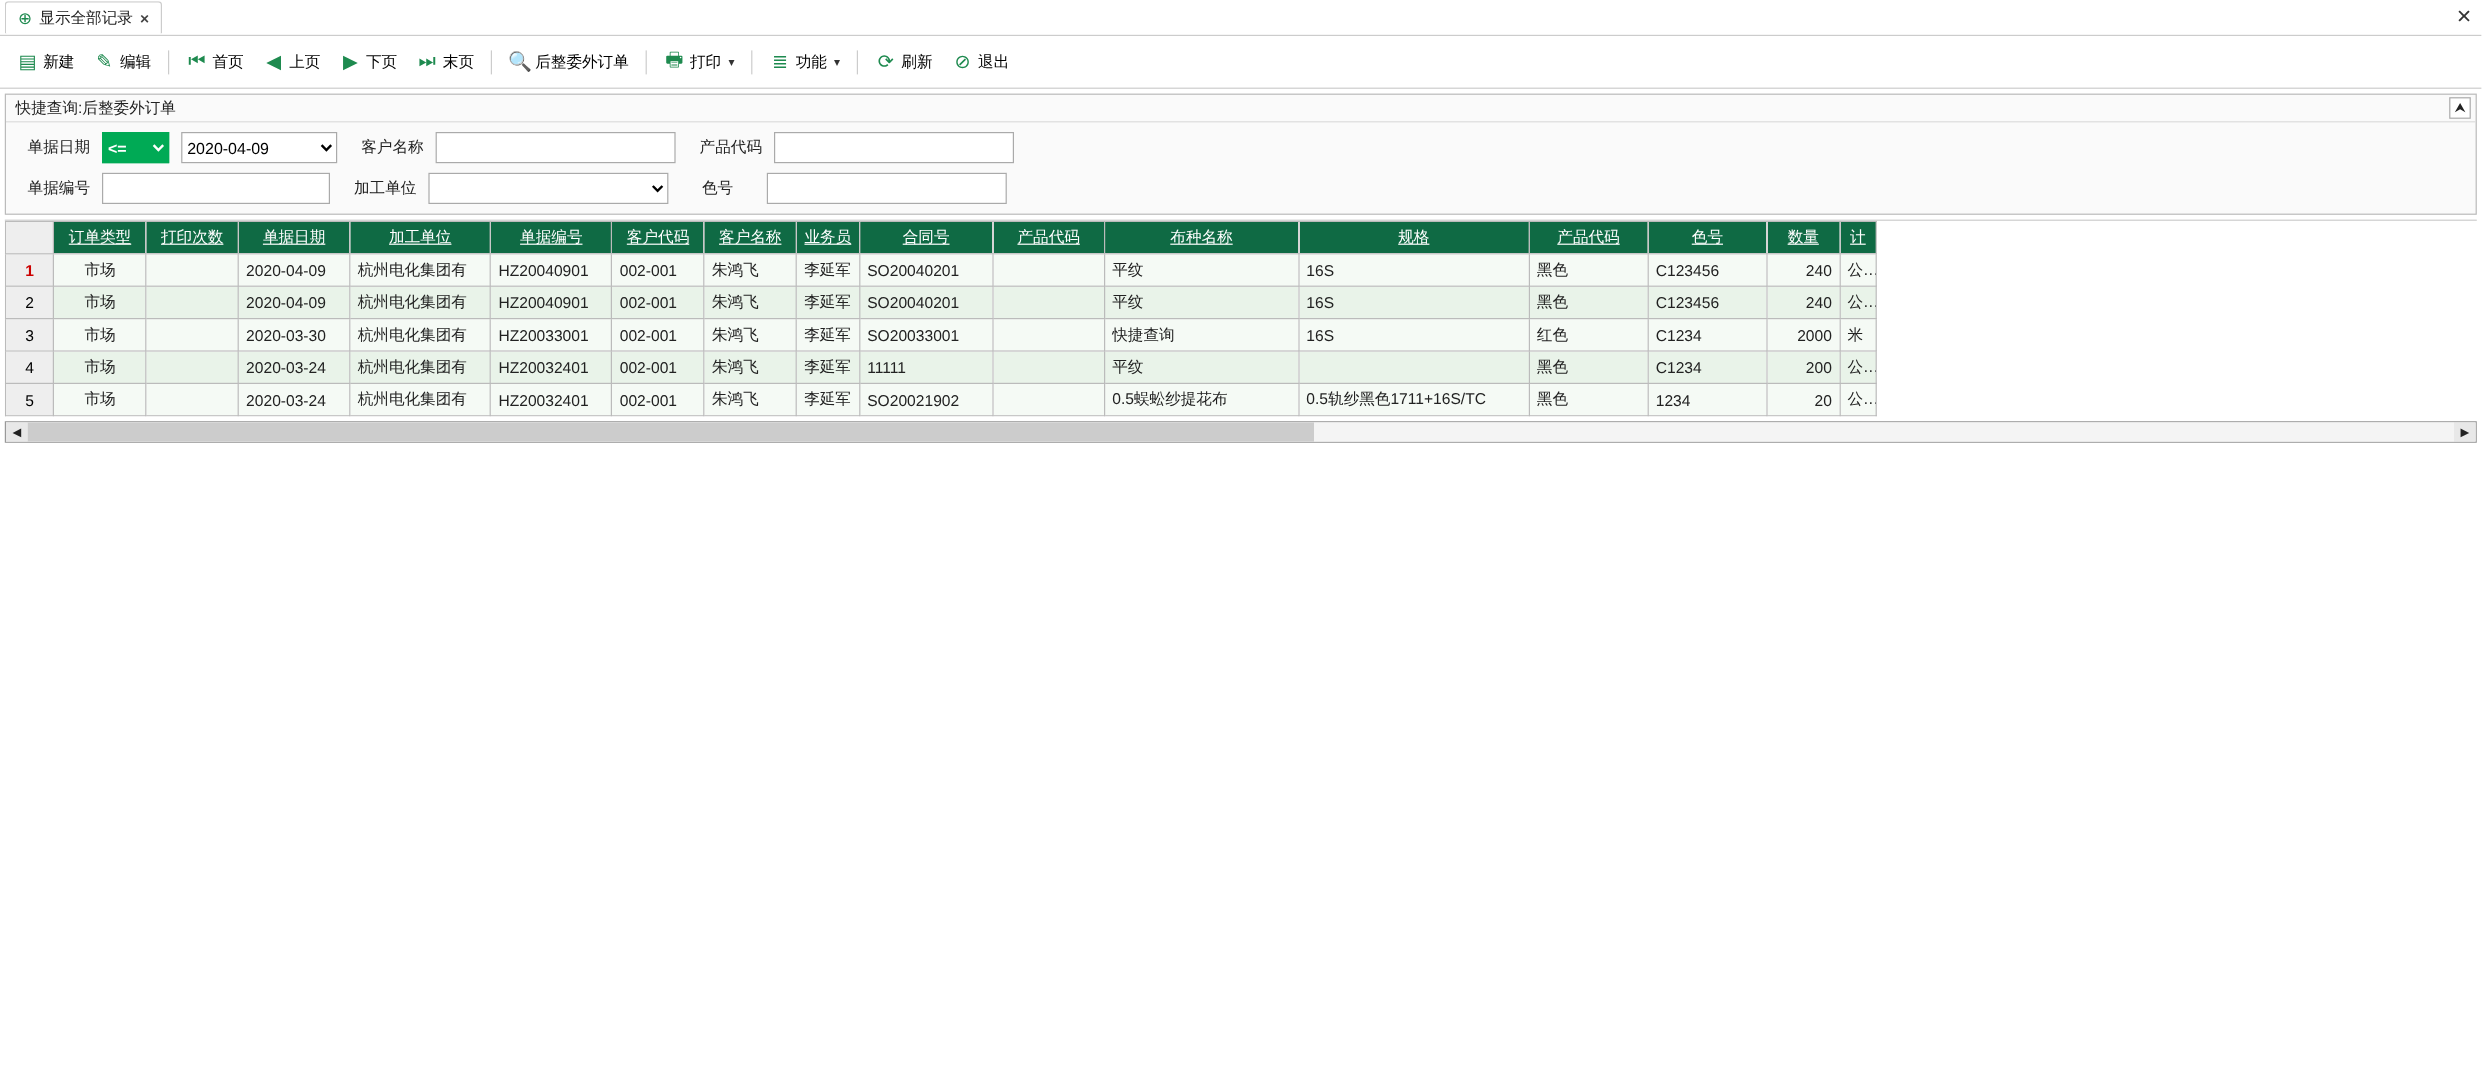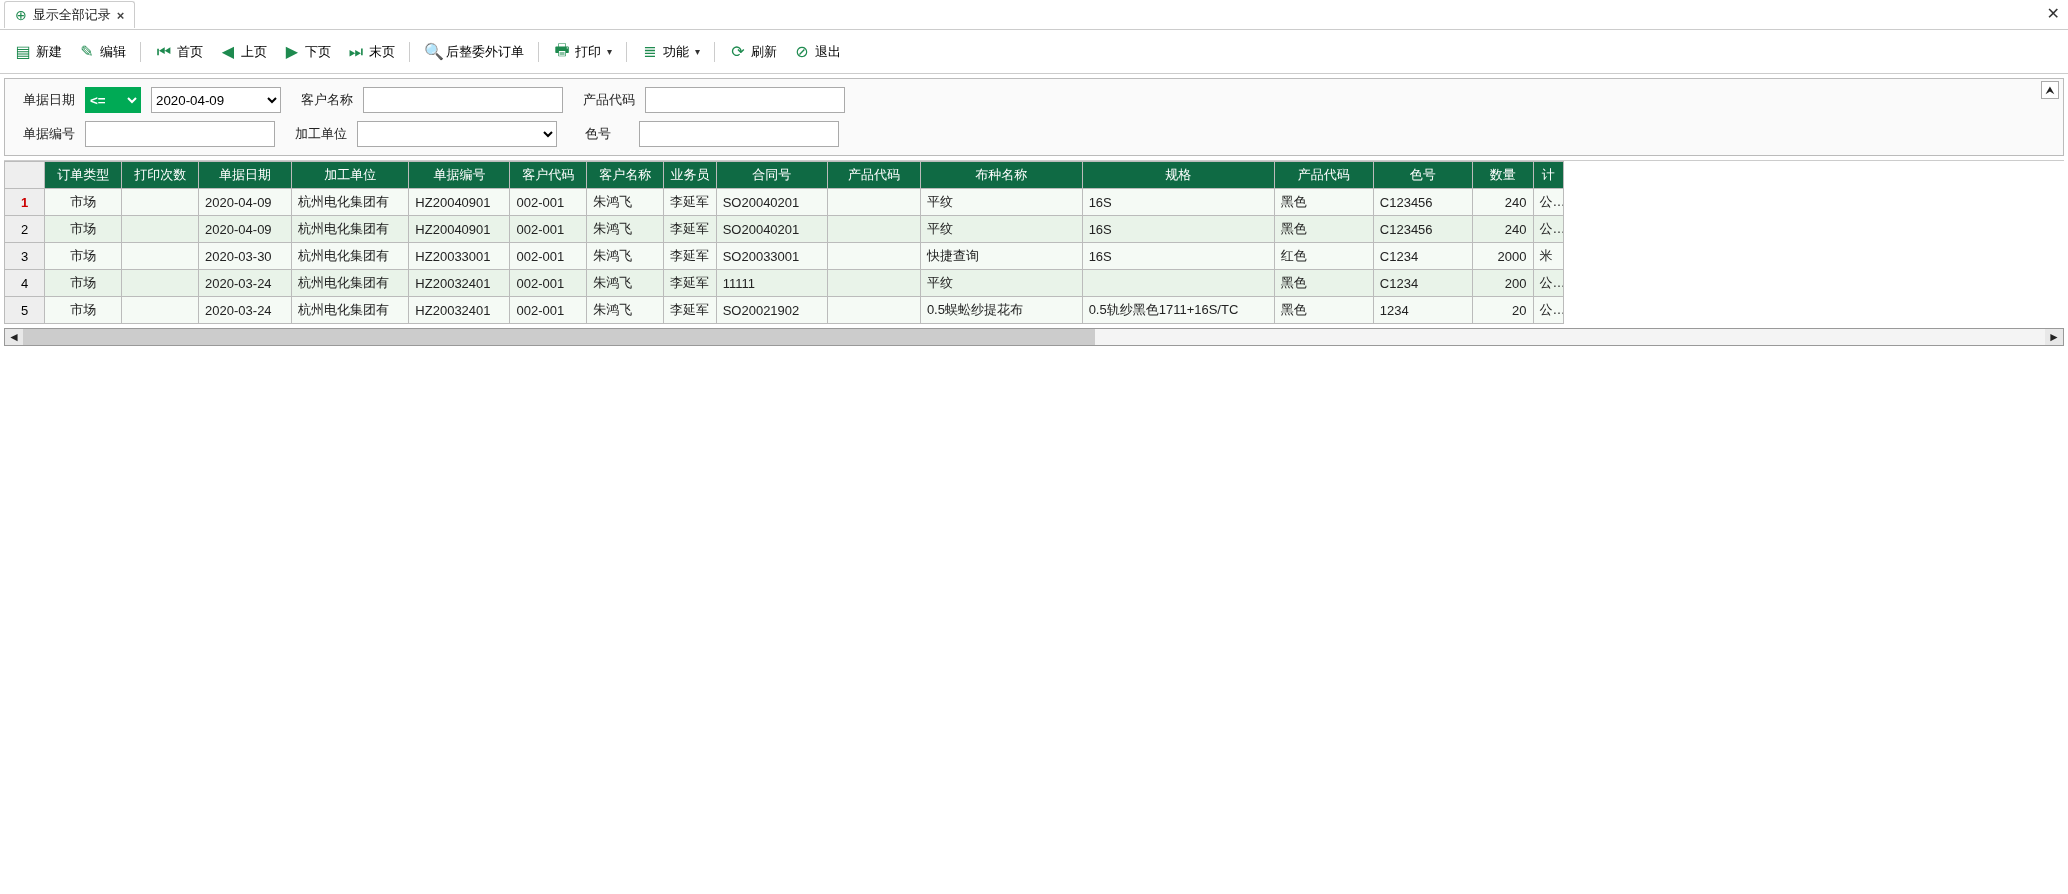--- a/index.html
+++ b/index.html
@@ -31,21 +31,21 @@
   input.txt, select.sel { height: 26px; border: 1px solid #aaa; padding: 0 4px; background: #fff; }
   .w200 { width: 200px; }
   .w190 { width: 190px; }
   .btns { display: flex; gap: 10px; }
   button.qbtn { width: 84px; height: 28px; border: 1px solid #bbb; background: #fff; cursor: pointer; }
 
   
   .tablewrap { margin: 4px; overflow: auto; border-top: 1px solid #ccc; }
   table.grid { border-collapse: collapse; table-layout: fixed; width: 1560px; }
   table.grid th, table.grid td { border: 1px solid #bbb; padding: 4px 6px; height: 26px; white-space: nowrap; overflow: hidden; text-overflow: ellipsis; }
-  table.grid th { background: #0f6a44; color: #fff; font-weight: normal; text-align: center; }
+  table.grid th { background: #0f6a44; color: #fff; font-weight: normal; text-align: center; text-decoration: underline; }
   table.grid th.rowhead, table.grid td.rowhead { background: #eee; text-align: center; width: 40px; color: #000; }
   table.grid tbody tr:nth-child(odd) td { background: #f5faf5; }
   table.grid tbody tr:nth-child(even) td { background: #e9f3e9; }
   table.grid tbody td.rowhead { background: #eee !important; }
   table.grid tbody tr.sel td.rowhead { color: #c00; font-weight: bold; }
   td.num { text-align: right; }
 
   
   .hscroll { margin: 0 4px 4px; height: 18px; display: flex; border: 1px solid #999; }
   .hscroll .arrow { width: 18px; background: #e8e8e8; text-align: center; font-size: 12px; line-height: 16px; cursor: pointer; }
@@ -114,20 +114,21 @@
     <span class="ticon">⟳</span>
     <span>刷新</span>
   </div>
   <div class="tbtn">
     <span class="ticon">⊘</span>
     <span>退出</span>
   </div>
 </div>
 
 <div class="querypanel">
+  <div class="title">快捷查询:后整委外订单</div>
   <div class="collapse-btn">⮝</div>
   <div class="queryform">
     <div class="qrow">
       <span class="qlabel">单据日期</span>
       <select class="op">
         <option>&lt;=</option>
       </select>
       <select class="date">
         <option>2020-04-09</option>
       </select>

